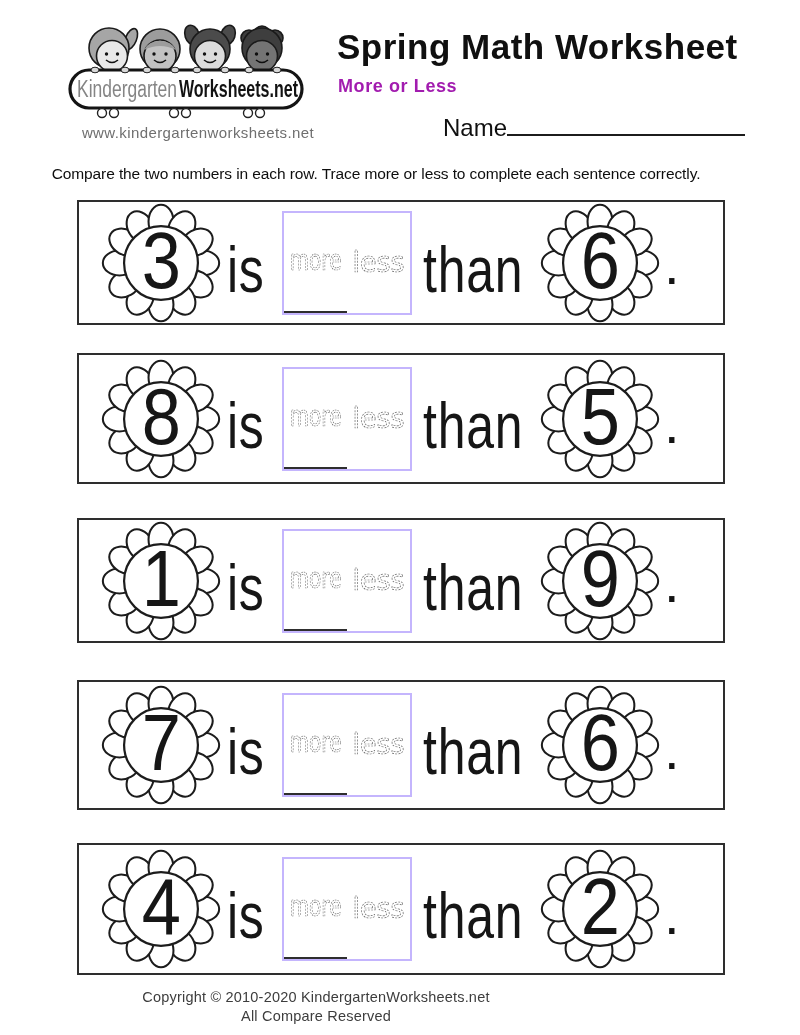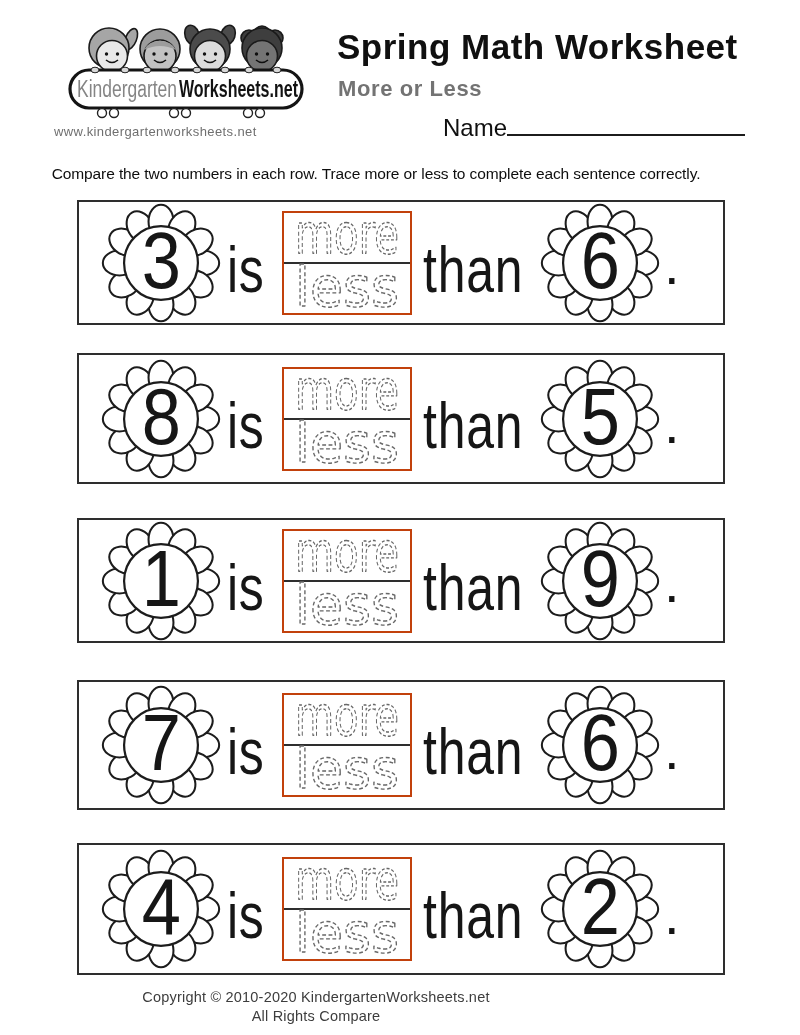--- a/index.html
+++ b/index.html
@@ -8,29 +8,29 @@
     position: relative;
     font-family: "Liberation Sans", sans-serif;
     color: #141414;
     overflow: hidden;
   }
 
   
   .logo-svg { position: absolute; left: 62px; top: 22px; }
   .website {
     position: absolute; left: 54px; top: 124px; width: 260px;
-    text-align: left; font-size: 13px; color: #6f6f6f; letter-spacing: 0.4px;
+    text-align: right; font-size: 15px; color: #6f6f6f; letter-spacing: 0.4px;
   }
   .title {
     position: absolute; left: 337px; top: 27px;
     font-size: 35px; font-weight: bold; letter-spacing: 0.5px; color: #101010;
   }
   .subtitle {
     position: absolute; left: 338px; top: 76px;
-    font-size: 22px; font-weight: bold; letter-spacing: 0.6px; color: #737373; text-align: right;
+    font-size: 18px; font-weight: bold; letter-spacing: 0.6px; color: #a21caf; text-align: right;
   }
   .name-row {
     position: absolute; left: 443px; top: 114px;
     display: flex; align-items: baseline; font-size: 24px; color: #101010;
   }
   .name-line {
     display: inline-block; width: 238px; height: 1px;
     border-bottom: 2.5px solid #1c1c1c;
   }
   .instructions {
@@ -59,22 +59,22 @@
     position: absolute; top: calc(50% + 7px);
     transform: translateY(-50%) scaleX(0.78); transform-origin: left center;
     font-size: 64px; line-height: 1; color: #161616; letter-spacing: 1px;
     white-space: nowrap;
   }
   .word-is   { left: 148px; }
   .word-than { left: 344px; }
   .mlbox {
     position: absolute; left: 203px; top: 50%; transform: translateY(-50%);
     width: 130px; height: 104px;
-    border: 2px solid #c2410c; background: #fff;
-    display: flex; flex-direction: column;
+    border: 2px solid #c4b5fd; background: #fff;
+    display: flex; flex-direction: row;
   }
   .mlcell { flex: 1; position: relative; overflow: visible; }
   .mlcell-more { border-bottom: 2px solid #2e2e2e; }
   .trace-svg { position: absolute; left: 0; top: 0; width: 100%; height: 100%; overflow: visible; }
   .trace-text {
     font-family: "DejaVu Sans", sans-serif; font-size: 56px;
     fill: none; stroke: #686868; stroke-width: 1.4;
     stroke-dasharray: 4 2.6; stroke-linejoin: round;
   }
   .period {
@@ -441,13 +441,13 @@
         <ellipse cx="87.5" cy="26.02885682970026" rx="18" ry="13.5" transform="rotate(300 87.5 26.02885682970026)" fill="#ffffff" stroke="#1c1c1c" stroke-width="2.2"></ellipse>
         <ellipse cx="103.97114317029973" cy="42.49999999999998" rx="18" ry="13.5" transform="rotate(330 103.97114317029973 42.49999999999998)" fill="#ffffff" stroke="#1c1c1c" stroke-width="2.2"></ellipse>
         <circle cx="65" cy="65" r="40" fill="#ffffff" stroke="#1c1c1c" stroke-width="2.4"></circle>
       </svg>
     <span class="flower-num">2</span>
   </div>
   <span class="period">.</span>
 </div>
 
 <div class="footer-line1">Copyright © 2010-2020 KindergartenWorksheets.net</div>
-<div class="footer-line2">All Rights Compare</div>
+<div class="footer-line2">All Compare Reserved</div>
 
 </body></html>

